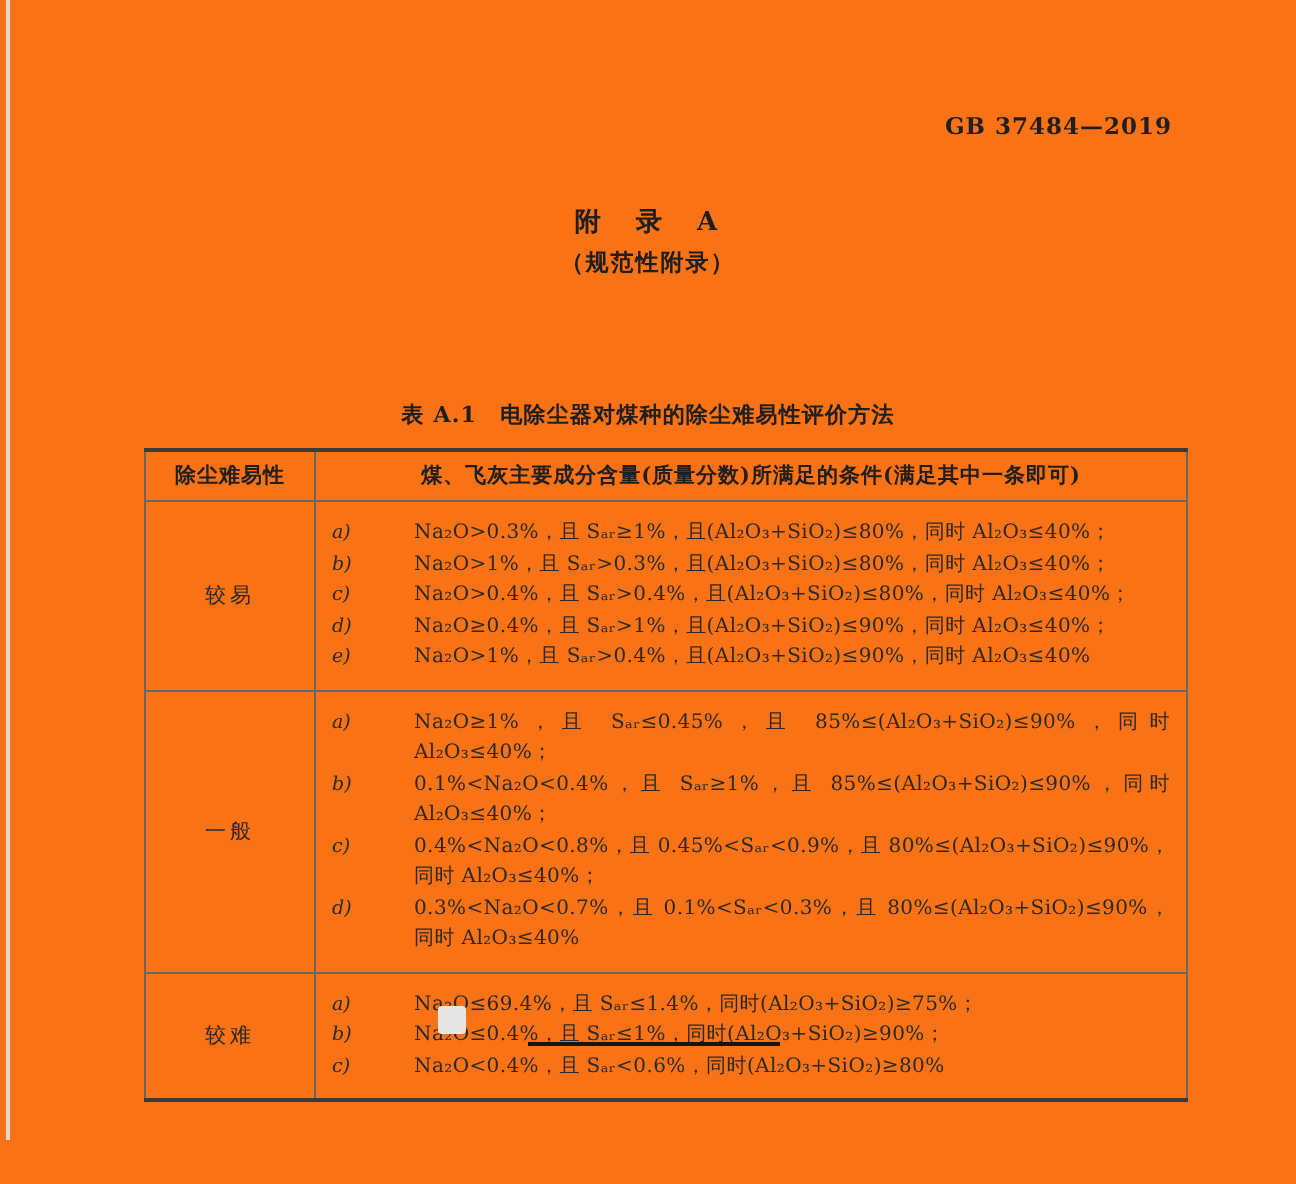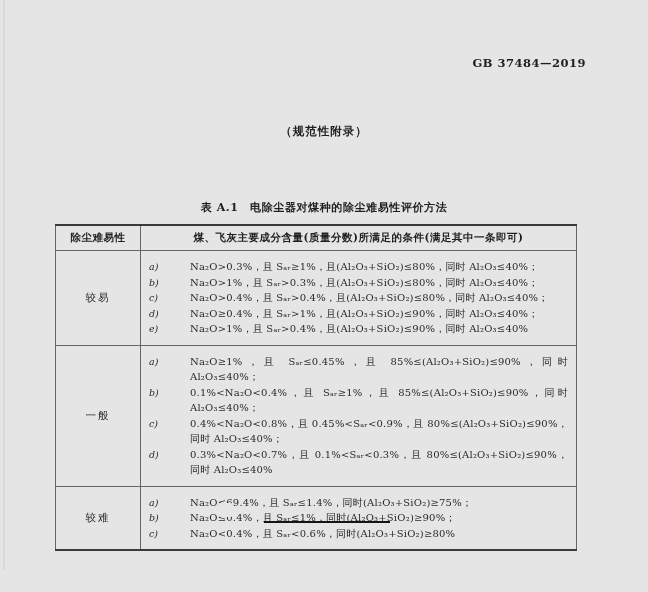--- a/index.html
+++ b/index.html
@@ -4,21 +4,21 @@
 <style>
   html, body { margin: 0; padding: 0; }
   body {
     width: 648px; height: 592px;
     background: #ffffff;
     font-family: "DejaVu Serif", "Liberation Serif", serif;
     color: #1f1f1f;
     position: relative;
     overflow: hidden;
   }
-  .page { position: absolute; inset: 0; background: #e5e5e5; }
+  .page { position: absolute; inset: 0; background: #f97316; }
   .edge-line {
     position: absolute; left: 3px; top: 0; width: 2px; height: 570px;
     background: #d9d9d9;
   }
   .doc-number {
     position: absolute; top: 56px; right: 62px;
     font-size: 11.5px; font-weight: bold; letter-spacing: 0.5px;
   }
   .title-block { position: absolute; left: 63px; width: 522px; text-align: center; }
   .t-appendix { top: 102px; font-size: 13px; font-weight: bold; word-spacing: 9px; letter-spacing: 2px; }
@@ -27,21 +27,21 @@
   .intro {
     position: absolute; top: 172px; left: 63px; width: 522px;
     font-size: 11.5px; line-height: 16px; text-indent: 35px; letter-spacing: 0.5px;
     margin: 0;
   }
   .caption {
     position: absolute; top: 200px; left: 63px; width: 522px; text-align: center;
     font-size: 11px; font-weight: bold; letter-spacing: 0.6px;
   }
   table.eval {
-    position: absolute; top: 224px; left: 55px; width: 522px;
+    position: absolute; top: 224px; left: 72px; width: 522px;
     border-collapse: collapse; table-layout: fixed;
     border-top: 2px solid #3a3a3a; border-bottom: 2px solid #3a3a3a;
     border-left: 1px solid #555; border-right: 1px solid #555;
   }
   table.eval col.c1 { width: 85px; }
   table.eval th {
     border: 1px solid #666; border-top: none;
     font-weight: 600; font-size: 10.5px; letter-spacing: 0.5px;
     padding: 5px 2px; text-align: center; height: 13px;
   }
@@ -70,20 +70,21 @@
   }
 </style>
 </head>
 <body>
 
 <div class="page">
   <div class="edge-line"></div>
 
   <div class="doc-number">GB 37484—2019</div>
 
+  <div class="title-block t-appendix">附 录 A</div>
   <div class="title-block t-sub">（规范性附录）</div>
 
 
   <div class="caption">表 A.1　电除尘器对煤种的除尘难易性评价方法</div>
 
   <table class="eval">
     <colgroup>
         <col class="c1">
         <col>
       </colgroup>

